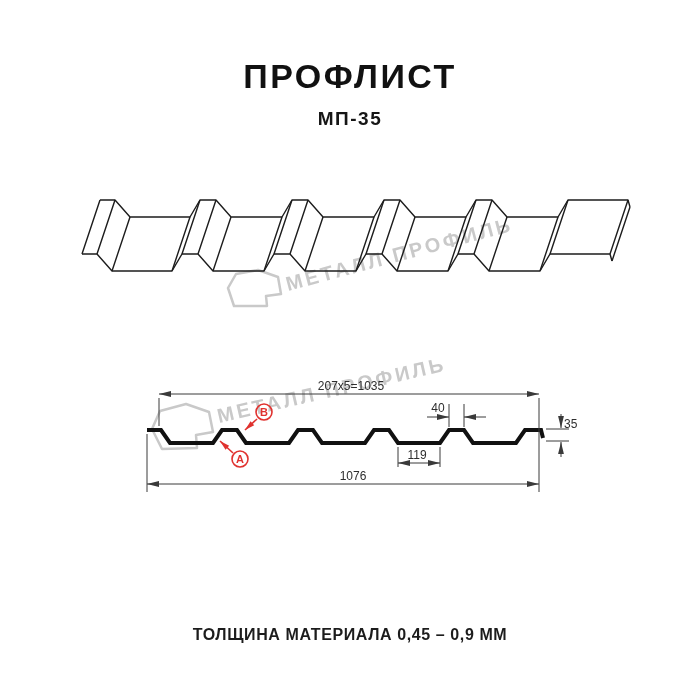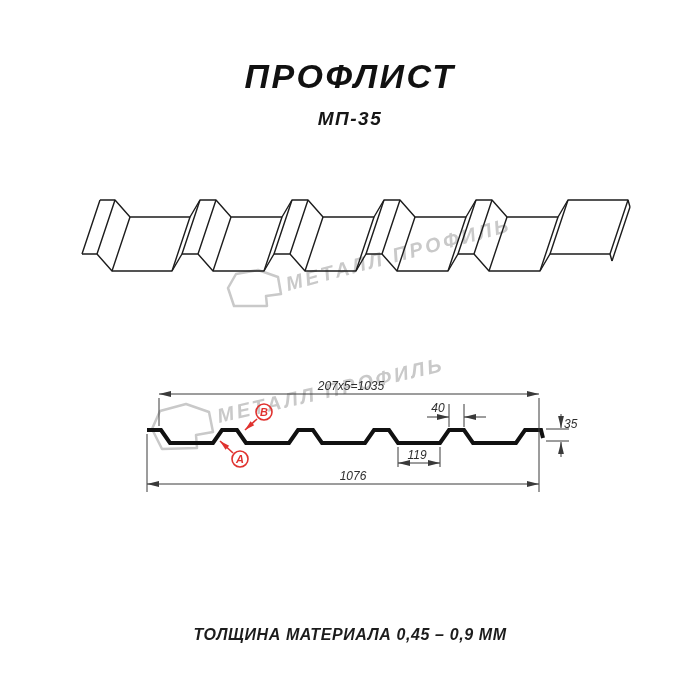--- a/index.html
+++ b/index.html
@@ -1,17 +1,17 @@
 <!DOCTYPE html>
 <html><head>
 <meta charset="utf-8">
 <style>
   html,body{margin:0;padding:0;background:#ffffff;}
   .page{position:relative;width:700px;height:700px;background:#ffffff;overflow:hidden;
-        font-family:"Liberation Sans", sans-serif;font-style:italic;}
+        font-family:"Liberation Sans", sans-serif;}
   svg text{font-family:"Liberation Sans", sans-serif;}
   .title{font-size:34px;font-weight:bold;letter-spacing:2.5px;fill:#111111;}
   .subtitle{font-size:19px;font-weight:600;letter-spacing:1.5px;fill:#161616;}
   .footnote{font-size:16px;font-weight:600;letter-spacing:0.6px;fill:#1c1c1c;}
   .dimtxt{font-size:12px;fill:#2e2e2e;}
   .wmtxt{font-size:20px;font-weight:bold;letter-spacing:3px;fill:#c9c9c9;}
   .redtxt{font-size:11px;font-weight:bold;fill:#e0322f;}
   .thin{stroke:#3a3a3a;stroke-width:1;fill:none;}
   .wire{stroke:#1c1c1c;stroke-width:1.4;fill:none;stroke-linejoin:round;}
   .thick{stroke:#111111;stroke-width:4;fill:none;stroke-linejoin:miter;}

